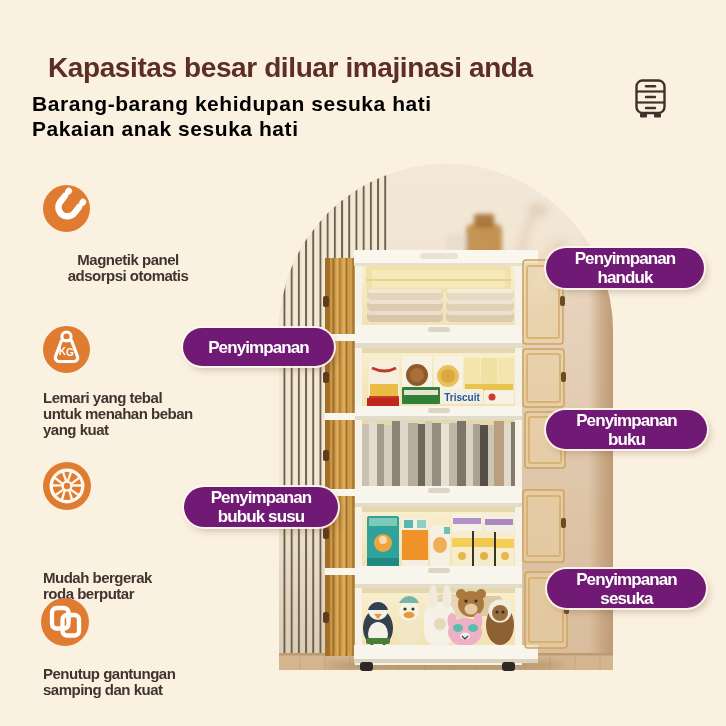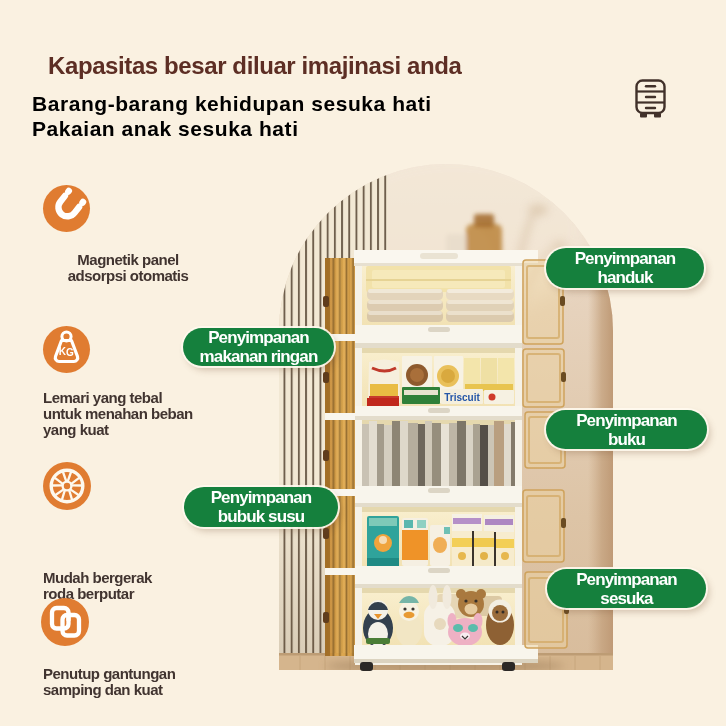--- a/index.html
+++ b/index.html
@@ -1,18 +1,18 @@
 <!DOCTYPE html>
 <html><head>
 <meta charset="utf-8">
 <style>
   html,body{margin:0;padding:0;}
   body{width:726px;height:726px;overflow:hidden;background:#faf1e1;font-family:"Liberation Sans", sans-serif;position:relative;}
   .abs{position:absolute;}
-  .pill{position:absolute;background:#15803d;color:#fff;border-radius:22px;
+  .pill{position:absolute;background:#701a75;color:#fff;border-radius:22px;
         font-weight:bold;font-size:17px;line-height:19px;letter-spacing:-0.9px;text-align:center;
         display:flex;align-items:center;justify-content:center;flex-direction:column;
         box-shadow:0 0 0 2px rgba(255,250,238,.9), 3px 4px 7px rgba(120,80,50,.3);}
   .feat{position:absolute;color:#413430;font-weight:bold;font-size:15px;line-height:16px;letter-spacing:-0.5px;}
 </style>
 </head>
 <body>
 
 <div class="abs" style="left:0;top:0;width:726px;height:726px;background:#faf1e1;"></div>
 
@@ -388,21 +388,21 @@
       </g>
 
     <g>
         <rect x="525" y="572" width="42" height="76" rx="3" fill="#ecd2a0" fill-opacity="0.5" stroke="#cfa35c" stroke-width="1.5"></rect>
       <rect x="529" y="578" width="34" height="64" rx="2" fill="none" stroke="#d3aa66" stroke-width="2" stroke-opacity="0.75"></rect>
       <rect x="564" y="604" width="5" height="10" rx="2" fill="#6a4b22"></rect>
       </g>
   </g>
 </svg>
 
-<div class="abs" style="left:48px;top:52px;width:620px;font-size:24px;font-weight:bold;letter-spacing:-0.4px;color:#5d2e24;">Kapasitas besar diluar imajinasi anda</div>
+<div class="abs" style="left:48px;top:52px;width:620px;font-size:28px;font-weight:bold;letter-spacing:-0.4px;color:#5d2e24;">Kapasitas besar diluar imajinasi anda</div>
 
 <div class="abs" style="left:32px;top:92px;width:560px;font-size:21px;font-weight:bold;letter-spacing:0.55px;color:#000000;line-height:24.5px;">Barang-barang kehidupan sesuka hati<br>Pakaian anak sesuka hati</div>
 
 <svg class="abs" style="left:635px;top:79px;" width="31" height="39" viewBox="0 0 31 39">
   <rect x="1.5" y="1.5" width="28" height="32.5" rx="6" fill="none" stroke="#41312a" stroke-width="2.4"></rect>
   <line x1="1.5" y1="12.5" x2="29.5" y2="12.5" stroke="#41312a" stroke-width="2.2"></line>
   <line x1="1.5" y1="23.5" x2="29.5" y2="23.5" stroke="#41312a" stroke-width="2.2"></line>
   <line x1="11" y1="7.3" x2="20" y2="7.3" stroke="#41312a" stroke-width="2.4" stroke-linecap="round"></line>
   <line x1="11" y1="18" x2="20" y2="18" stroke="#41312a" stroke-width="2.4" stroke-linecap="round"></line>
   <line x1="11" y1="29" x2="20" y2="29" stroke="#41312a" stroke-width="2.4" stroke-linecap="round"></line>
@@ -459,21 +459,20 @@
 
 <div class="feat" style="left:43px;top:666px;width:190px;">Penutup gantungan<br>samping dan kuat</div>
 
 <div class="pill" style="left:546px;top:248px;width:158px;height:40px;">
     <span>Penyimpanan</span>
     <span>handuk</span>
   </div>
 
 <div class="pill" style="left:183px;top:328px;width:151px;height:38px;">
     <span>Penyimpanan</span>
-    <span>makanan ringan</span>
   </div>
 
 <div class="pill" style="left:546px;top:410px;width:161px;height:39px;">
     <span>Penyimpanan</span>
     <span>buku</span>
   </div>
 
 <div class="pill" style="left:184px;top:487px;width:154px;height:40px;">
     <span>Penyimpanan</span>
     <span>bubuk susu</span>

